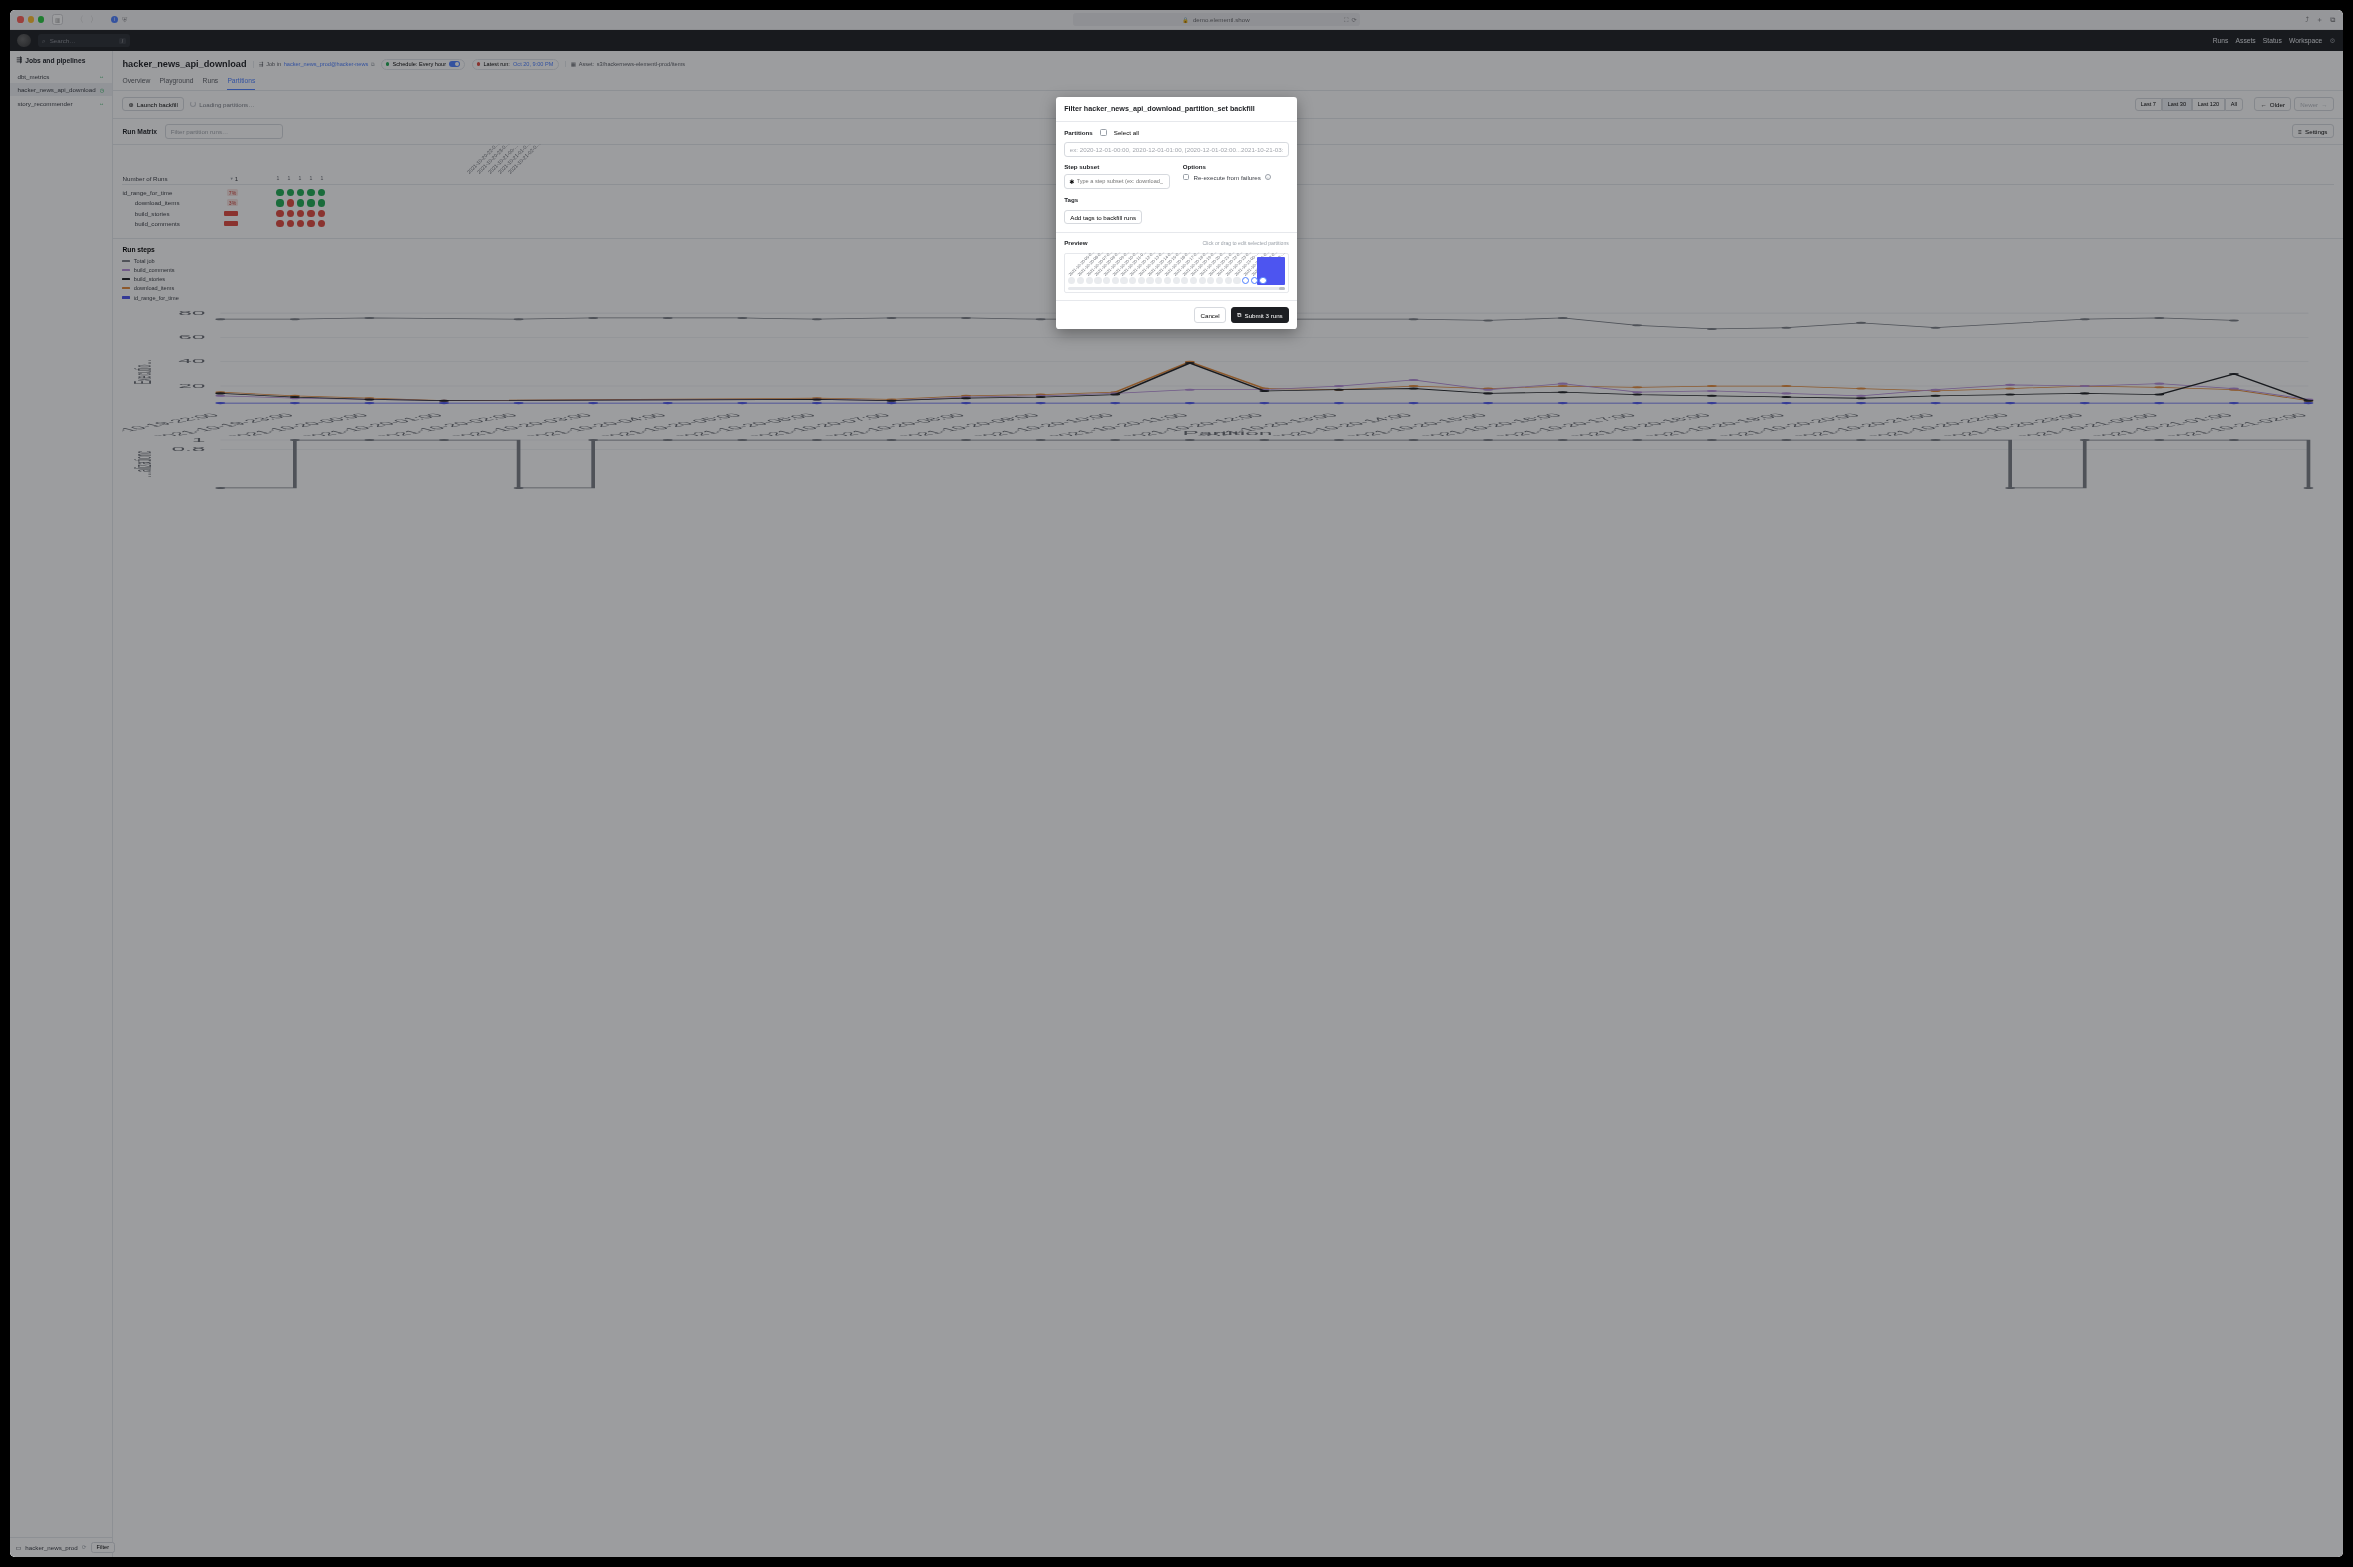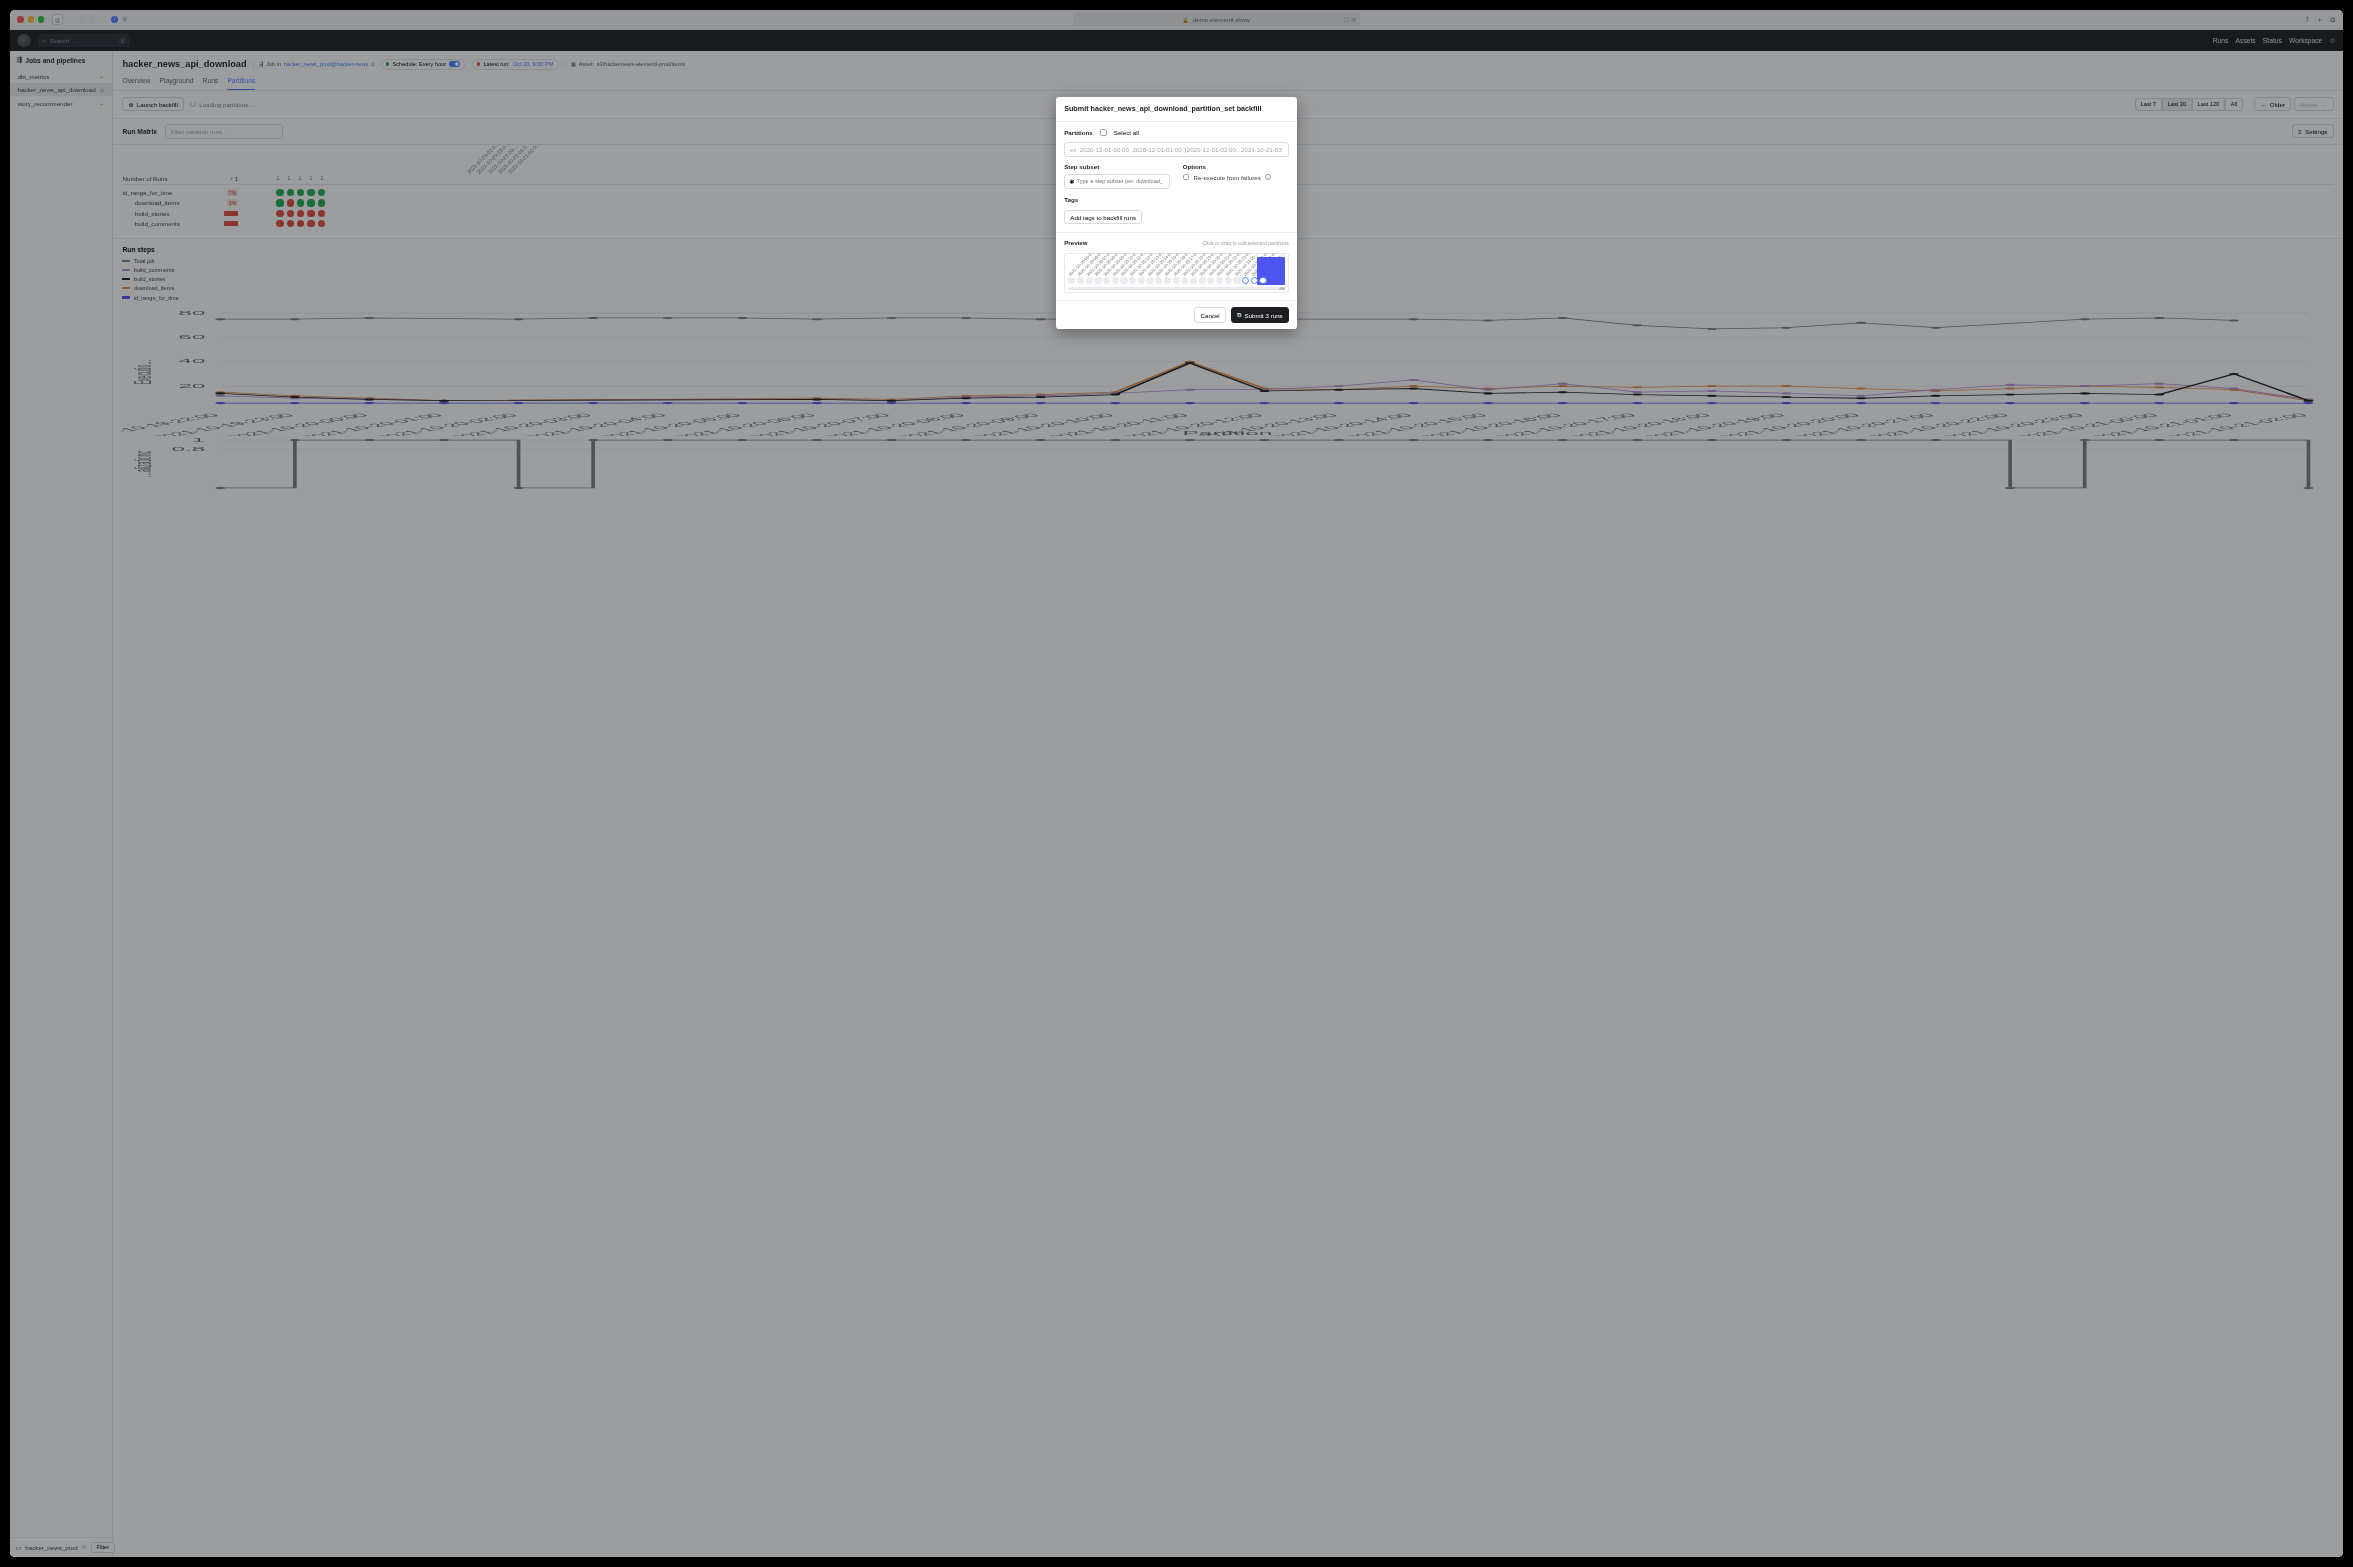--- a/index.html
+++ b/index.html
@@ -606,21 +606,21 @@
                 <text class="axis-label" transform="translate(12,55) rotate(-90)" text-anchor="middle">…alizationc</text>
               </svg>
           </div>
         </div>
       </div>
     </div>
   </div>
 
   <div class="scrim">
     <div class="modal">
-      <div class="modal-header">Submit hacker_news_api_download_partition_set backfill</div>
+      <div class="modal-header">Filter hacker_news_api_download_partition_set backfill</div>
       <div class="modal-body">
         <div class="modal-row">
           <span class="mlabel">Partitions</span>
           <span class="cb"></span>
           <span style="font-size:6.2px;">Select all</span>
         </div>
         <input class="input" placeholder="ex: 2020-12-01-00:00, 2020-12-01-01:00, [2020-12-01-02:00...2021-10-21-03:00]" style="">
         <div class="col2">
           <div class="col">
             <span class="mlabel">Step subset</span>

